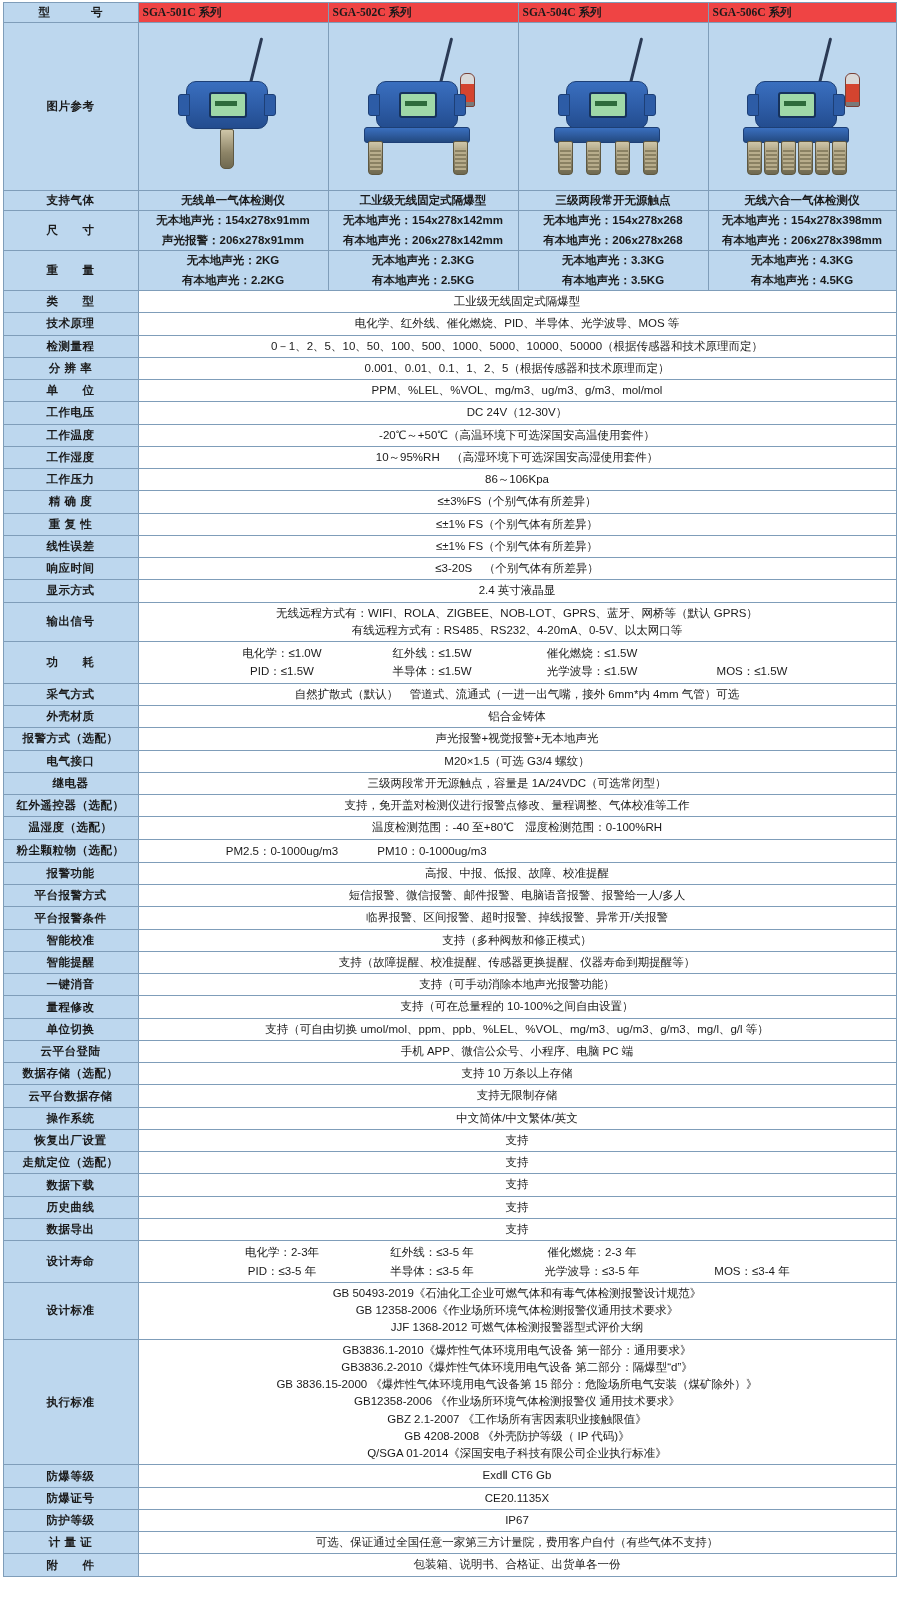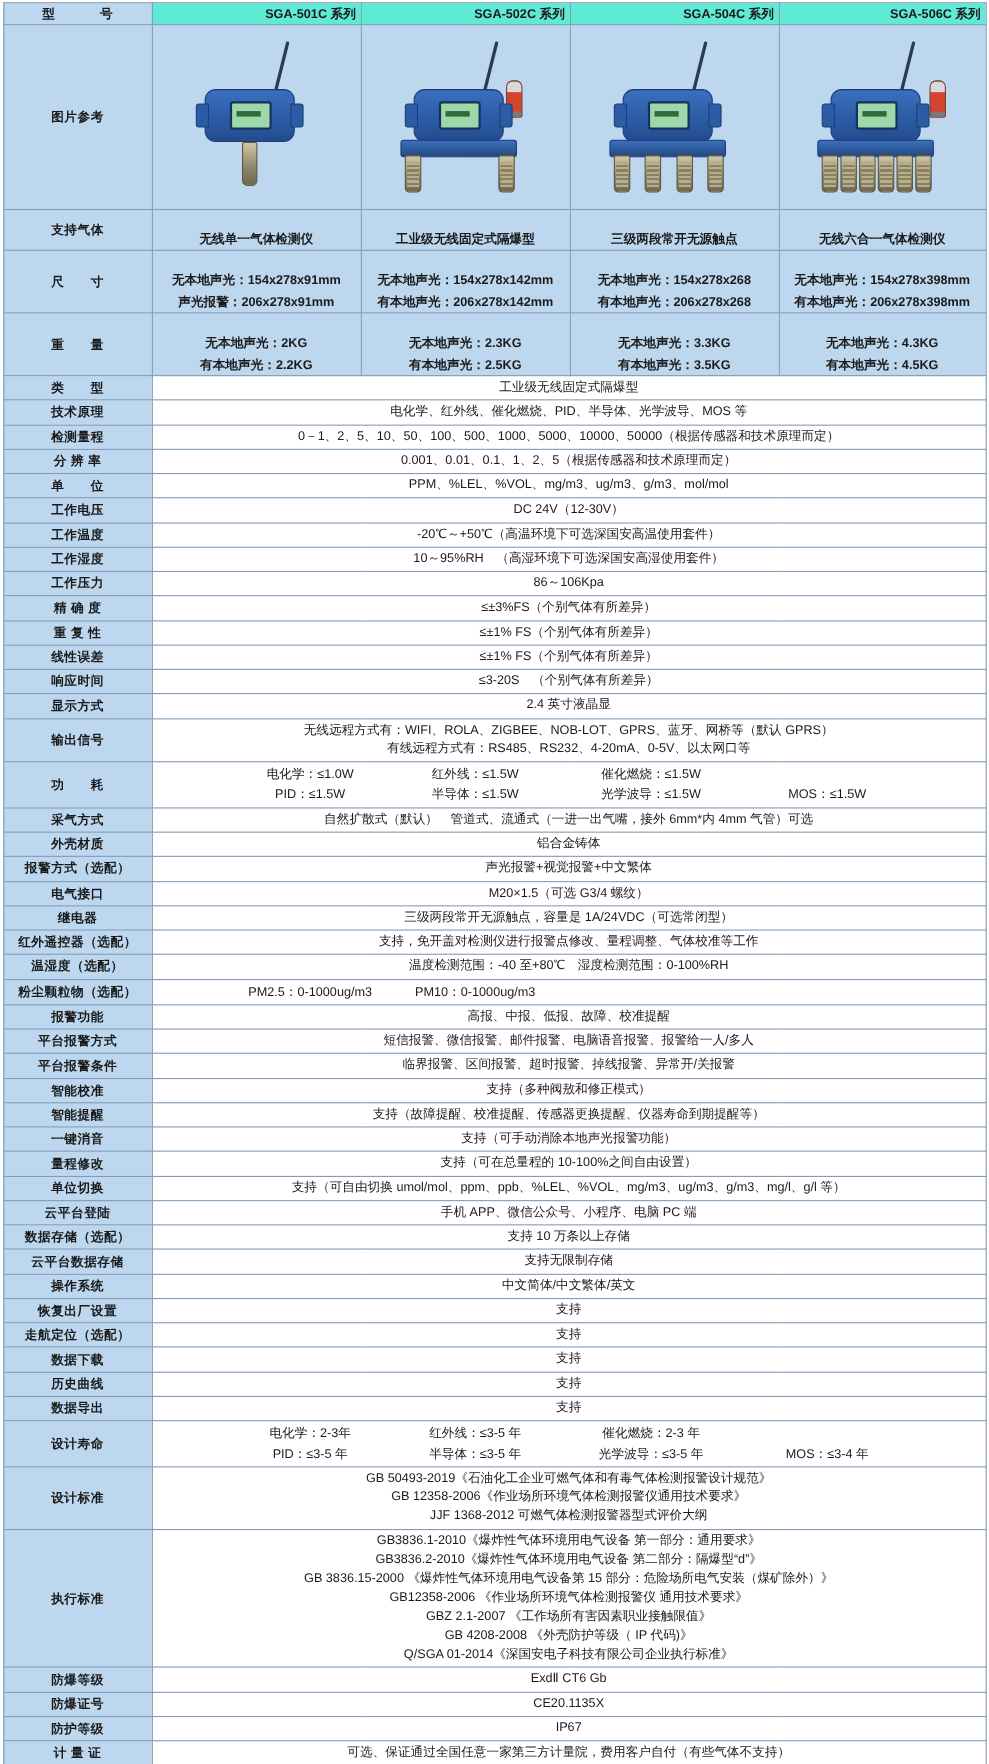--- a/index.html
+++ b/index.html
@@ -35,35 +35,36 @@
     font-weight: bold;
     letter-spacing: 0.5px;
     color: #111;
   }
   td.lab.spread {
     letter-spacing: 6px;
     text-indent: 6px;
   }
   
   td.hdr {
-    background: #5eead4;
-    text-align: right;
+    background: #ef4444;
+    text-align: left;
     font-weight: bold;
     font-size: 12px;
     padding: 6px 2px;
+    font-family: Liberation Serif, serif;
   }
   
   td.mcell {
     background: #bdd7ee;
     text-align: center;
     font-size: 11.5px;
     padding: 3px 2px;
     font-weight: bold;
   }
-  td.mcell .l2 { display:block;margin-top:17px; }
+  td.mcell .l2 { display:block; }
   td.mcell .l2 + .l2 { margin-top: 5px; }
   
   td.val {
     background: #ffffff;
     text-align: center;
     padding: 3px 6px;
     line-height: 1.5;
   }
   td.val .line { display: block; }
   
@@ -423,21 +424,21 @@
         </tr>
         <tr>
           <td class="lab">外壳材质</td>
           <td class="val" colspan="4">
             <span class="line">铝合金铸体</span>
           </td>
         </tr>
         <tr>
           <td class="lab">报警方式（选配）</td>
           <td class="val" colspan="4">
-            <span class="line">声光报警+视觉报警+中文繁体</span>
+            <span class="line">声光报警+视觉报警+无本地声光</span>
           </td>
         </tr>
         <tr>
           <td class="lab">电气接口</td>
           <td class="val" colspan="4">
             <span class="line">M20×1.5（可选 G3/4 螺纹）</span>
           </td>
         </tr>
         <tr>
           <td class="lab">继电器</td>

